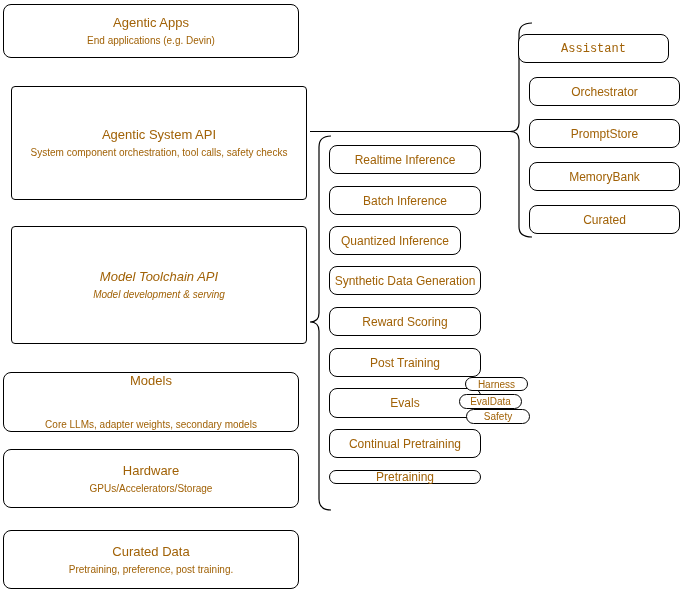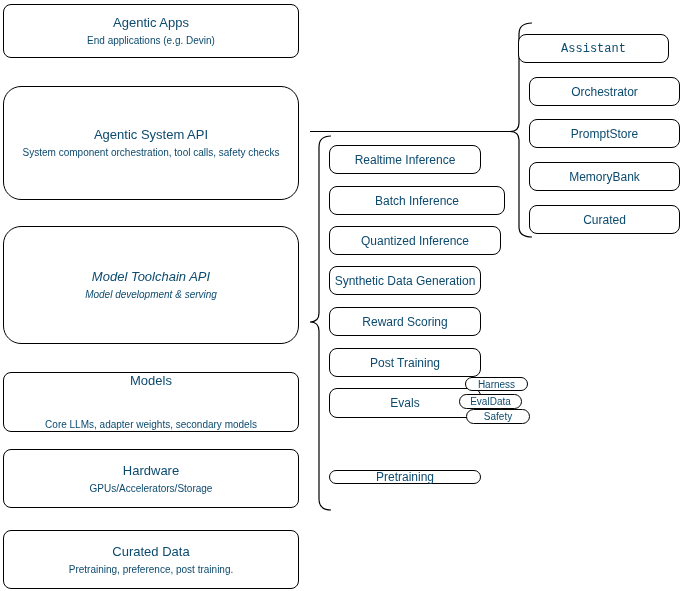--- a/index.html
+++ b/index.html
@@ -1,27 +1,27 @@
 <!DOCTYPE html>
 <html><head>
 <meta charset="utf-8">
 <style>
   html,body{margin:0;padding:0;background:#ffffff;}
   .canvas{
     position:relative;width:682px;height:591px;background:#ffffff;
-    font-family:"Liberation Sans",sans-serif;color:#0c4a6e;overflow:hidden;
+    font-family:"Liberation Sans",sans-serif;color:#a16207;overflow:hidden;
   }
   .overlay{position:absolute;left:0;top:0;z-index:1;}
   .node{
     position:absolute;box-sizing:border-box;border:1px solid #000;background:#fff;
     display:flex;flex-direction:column;align-items:center;justify-content:center;
     text-align:center;z-index:2;
   }
   .r-small{border-radius:8px;}
-  .r-big{border-radius:18px;}
+  .r-big{border-radius:4px;margin-left:8px;}
   .node .title{font-size:13px;line-height:15px;}
   .node .subtitle{font-size:10px;line-height:12px;margin-top:5px;white-space:nowrap;}
   .item{
     position:absolute;box-sizing:border-box;border:1px solid #000;background:#fff;
     border-radius:8px;display:flex;align-items:center;justify-content:center;
     font-size:12px;text-align:center;z-index:2;white-space:nowrap;
   }
   .tag{
     position:absolute;box-sizing:border-box;border:1px solid #000;background:#fff;
     border-radius:999px;display:flex;align-items:center;justify-content:center;
@@ -63,26 +63,27 @@
     <div class="title">Hardware</div>
     <div class="subtitle">GPUs/Accelerators/Storage</div>
   </div>
 
   <div class="node r-small" style="left:3px;top:530px;width:296px;height:59px;">
     <div class="title">Curated Data</div>
     <div class="subtitle">Pretraining, preference, post training.</div>
   </div>
 
   <div class="item" style="left:329px;top:145px;width:152px;height:29px;">Realtime Inference</div>
-  <div class="item" style="left:329px;top:186px;width:176px;height:29px;">Batch Inference</div>
-  <div class="item" style="left:329px;top:226px;width:172px;height:29px;">Quantized Inference</div>
+  <div class="item" style="left:329px;top:186px;width:152px;height:29px;">Batch Inference</div>
+  <div class="item" style="left:329px;top:226px;width:132px;height:29px;">Quantized Inference</div>
   <div class="item" style="left:329px;top:266px;width:152px;height:29px;">Synthetic Data Generation</div>
   <div class="item" style="left:329px;top:307px;width:152px;height:29px;">Reward Scoring</div>
   <div class="item" style="left:329px;top:348px;width:152px;height:29px;">Post Training</div>
   <div class="item" style="left:329px;top:388px;width:152px;height:30px;">Evals</div>
+  <div class="item" style="left:329px;top:429px;width:152px;height:29px;">Continual Pretraining</div>
   <div class="item" style="left:329px;top:470px;width:152px;height:14px;">Pretraining</div>
 
   <div class="tag" style="left:465px;top:377px;width:63px;height:14px;">Harness</div>
   <div class="tag" style="left:459px;top:394px;width:63px;height:15px;">EvalData</div>
   <div class="tag" style="left:466px;top:409px;width:64px;height:15px;">Safety</div>
 
   <div class="item" style="left:518px;top:34px;width:151px;height:29px;font-family:Liberation Mono, monospace;">Assistant</div>
   <div class="item" style="left:529px;top:77px;width:151px;height:29px;">Orchestrator</div>
   <div class="item" style="left:529px;top:119px;width:151px;height:29px;">PromptStore</div>
   <div class="item" style="left:529px;top:162px;width:151px;height:29px;">MemoryBank</div>

